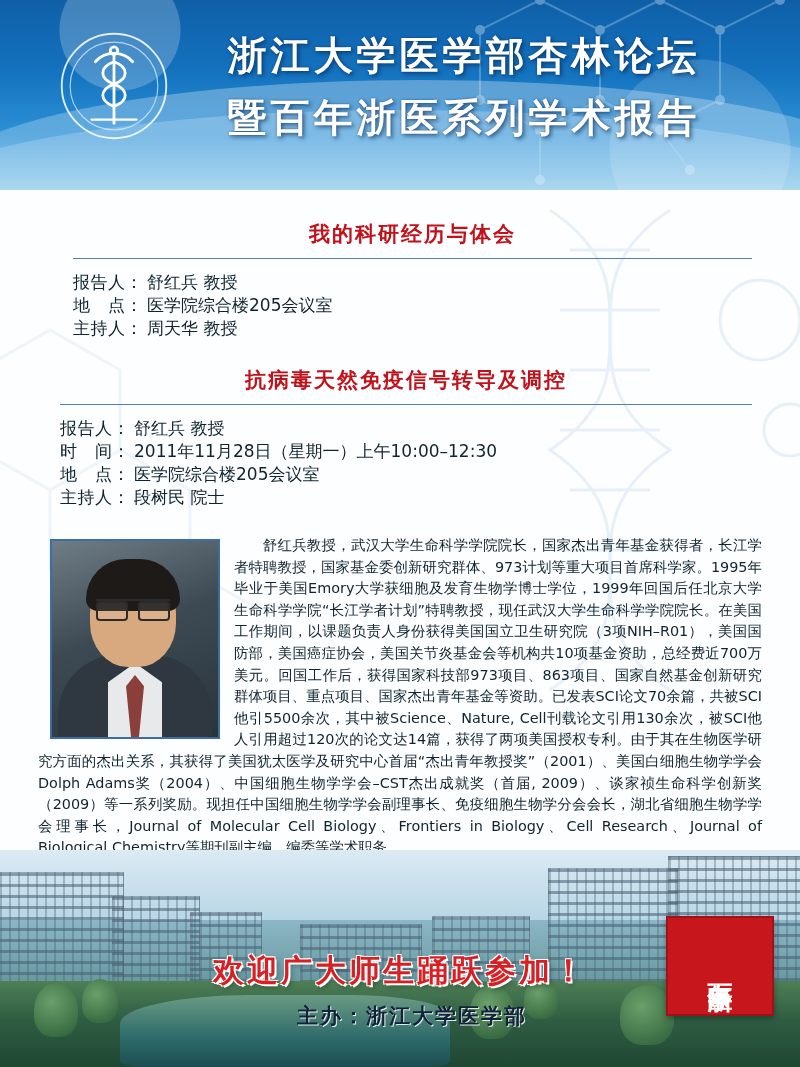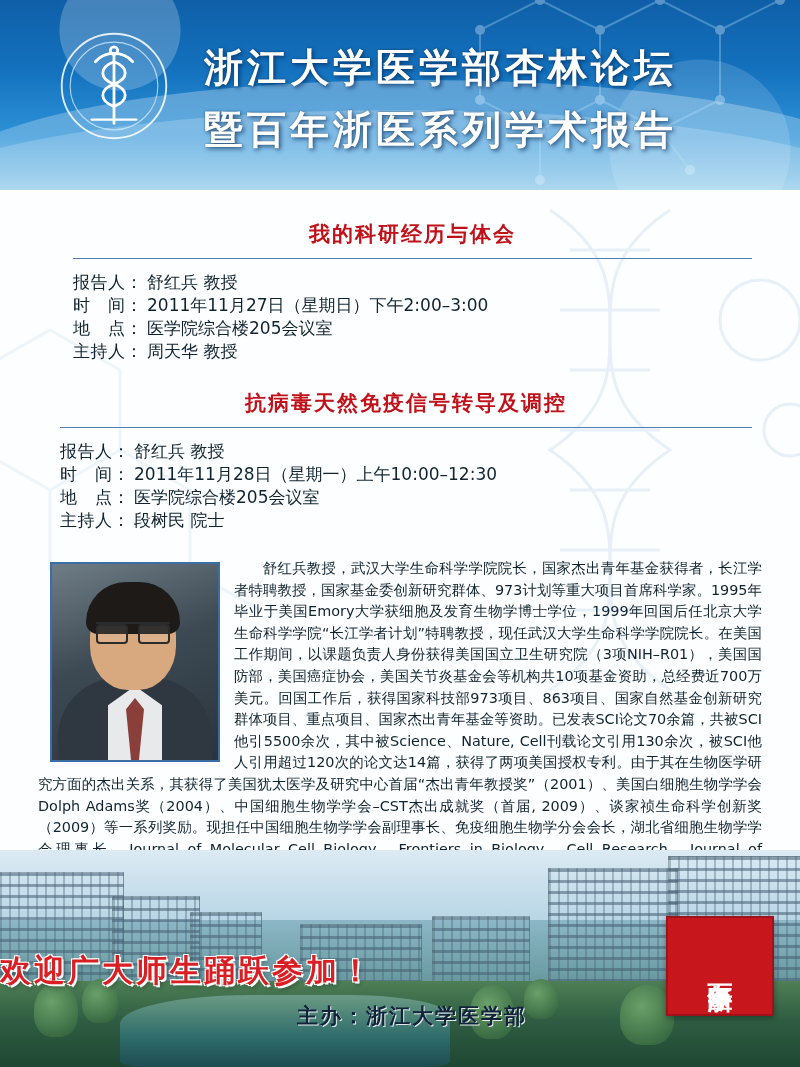--- a/index.html
+++ b/index.html
@@ -60,24 +60,24 @@
   }
   .emblem {
     position: absolute;
     left: 58px;
     top: 30px;
     width: 112px;
     height: 112px;
   }
   .header-titles {
     position: absolute;
-    left: 204px;
+    left: 174px;
     top: 26px;
     width: 580px;
-    margin-top: 12px;
+    text-align: center;
   }
   .title-main, .title-sub {
     font-family: "DejaVu Serif", "Liberation Serif", serif;
     font-weight: bold;
     color: #ffffff;
     letter-spacing: 4px;
     text-shadow: 2px 2px 4px rgba(0,40,90,0.65), 0 0 2px rgba(0,0,0,0.4);
   }
   .title-main { font-size: 39px; line-height: 58px; }
   .title-sub  { font-size: 39px; line-height: 58px; margin-top: 4px; }
@@ -247,21 +247,21 @@
   .tree {
     position: absolute;
     width: 44px; height: 54px;
     border-radius: 50% 50% 40% 40%;
     background: radial-gradient(circle at 40% 35%, #6aa06a, #2c5c37);
   }
   .welcome {
     position: absolute;
     left: 0; right: 0;
     top: 100px;
-    text-align: left;
+    text-align: center;
     font-family: "DejaVu Serif", "Liberation Serif", serif;
     font-weight: bold;
     font-size: 31px;
     letter-spacing: 3px;
     color: #d81f24;
     text-shadow: 2px 2px 0 #ffffff, -1px -1px 0 #ffffff, 1px -1px 0 #ffffff, -1px 1px 0 #ffffff, 3px 3px 5px rgba(0,0,0,0.35);
   }
   .host {
     position: absolute;
     left: 0; right: 0;
@@ -374,23 +374,20 @@
     </svg>
 
     <div style="position:relative; padding-top:30px;margin-left:25px;">
       <div class="section-title">我的科研经历与体会</div>
       <div class="rule"></div>
       <div class="info-block">
         <span class="info-row">
           <span class="info-label">报告人：</span><span>舒红兵 教授</span>
         </span>
         <span class="info-row">
-          <span class="info-label">时　间：</span><span>2011年11月27日（星期日）下午2:00–3:00</span>
-        </span>
-        <span class="info-row">
           <span class="info-label">地　点：</span><span>医学院综合楼205会议室</span>
         </span>
         <span class="info-row">
           <span class="info-label">主持人：</span><span>周天华 教授</span>
         </span>
       </div>
     </div>
 
     <div style="position:relative; padding-top:26px;margin-left:12px;">
       <div class="section-title">抗病毒天然免疫信号转导及调控</div>

